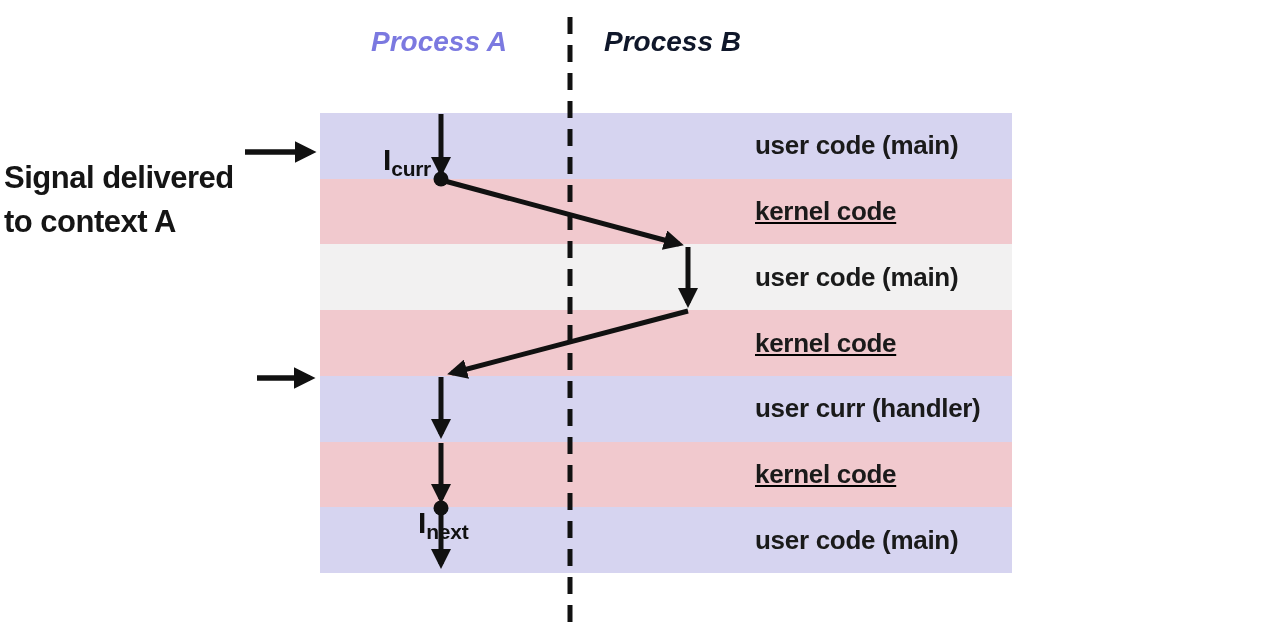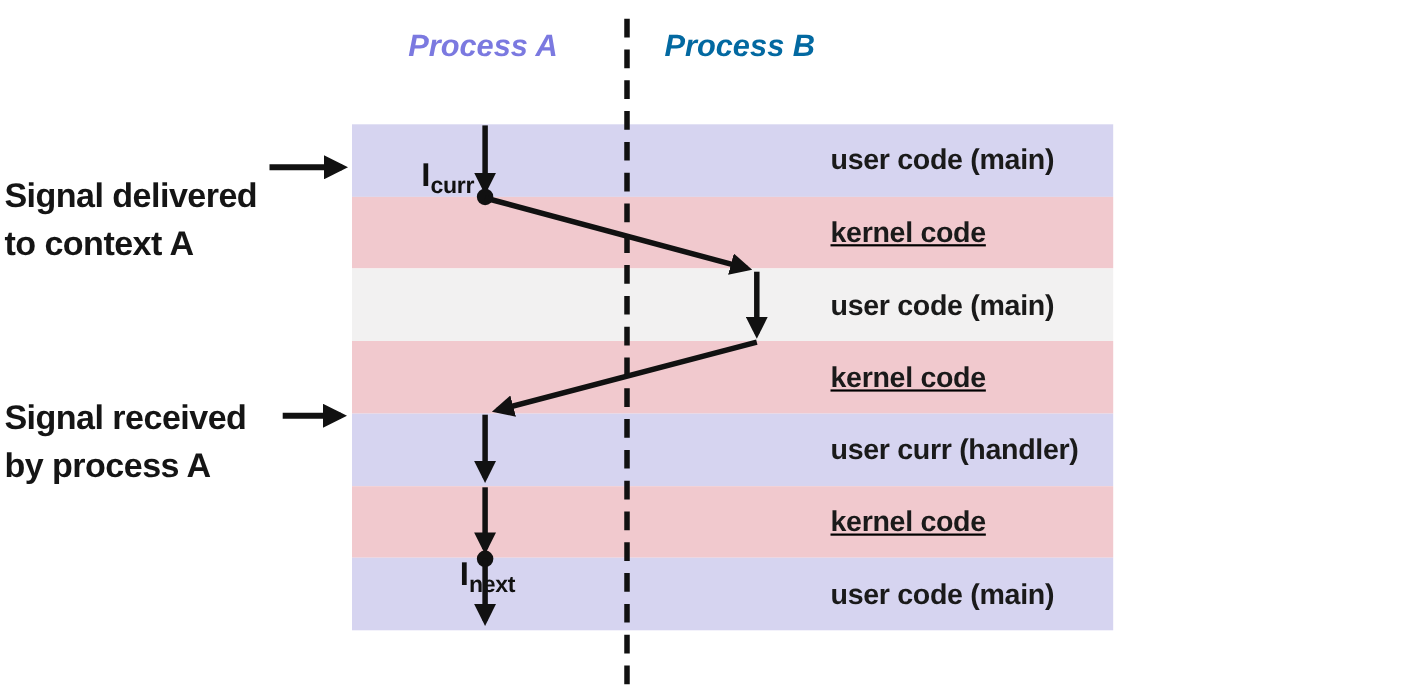--- a/index.html
+++ b/index.html
@@ -11,21 +11,21 @@
     font-family:"Liberation Sans",sans-serif;
   }
 
   
   .proc-title{
     position:absolute;top:26px;
     font:italic bold 28px "Liberation Sans",sans-serif;
     letter-spacing:0px;white-space:nowrap;
   }
   .proc-a{left:369px;width:140px;text-align:center;color:#7b79e0;}
-  .proc-b{left:604px;color:#0369a1;}
+  .proc-b{left:604px;color:#0f172a;}
 
   
   .bands{
     position:absolute;left:320px;top:113px;width:697px;height:460px;
     display:flex;flex-direction:column;
   }
   .band{
     flex:1 1 0;
     display:flex;align-items:center;
     padding-left:435px;box-sizing:border-box;
@@ -107,24 +107,20 @@
     </div>
     <div class="band band-lavender">
       <span class="band-label">user code (main)</span>
     </div>
   </div>
 
   <div class="left-note note-1">
     <div>Signal delivered</div>
     <div>to context A</div>
   </div>
-  <div class="left-note note-2">
-    <div>Signal received</div>
-    <div>by process A</div>
-  </div>
 
   <div class="cs-note cs-1">
     <span class="cs-brace">}</span>
     <span class="cs-text">context switch</span>
   </div>
   <div class="cs-note cs-2">
     <span class="cs-brace">}</span>
     <span class="cs-text">context switch</span>
   </div>
 

